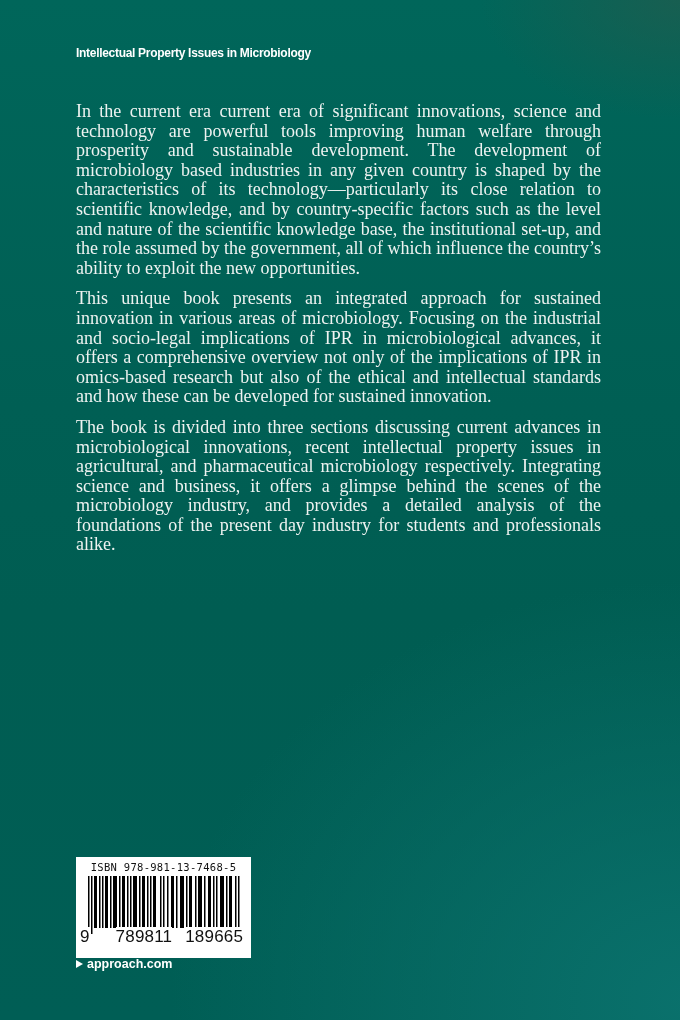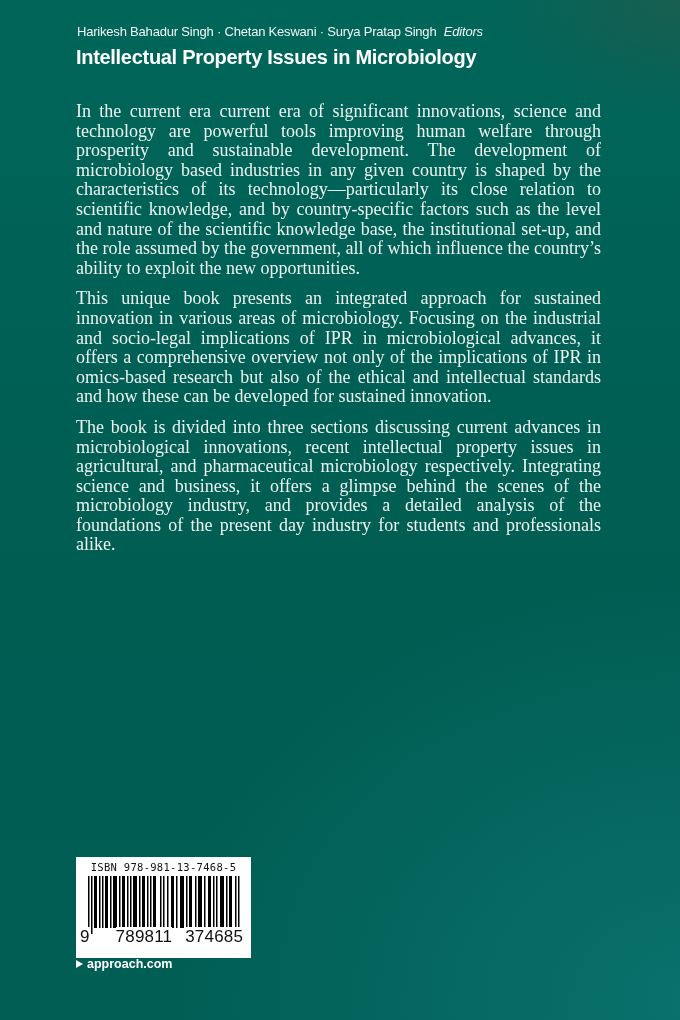--- a/index.html
+++ b/index.html
@@ -16,21 +16,21 @@
     .editors {
       position: absolute; left: 77px; top: 24px;
       font-family: "Liberation Sans", sans-serif;
       font-size: 13px; letter-spacing: -0.2px; color: #f2f5f3;
       white-space: nowrap;
     }
     .editors .role { font-style: italic; margin-left: 4px; }
     .title {
       position: absolute; left: 76px; top: 46px;
       font-family: "Liberation Sans", sans-serif;
-      font-size: 20px; font-weight: bold; letter-spacing: -0.3px; color: #ffffff;
+      font-size: 12px; font-weight: bold; letter-spacing: -0.3px; color: #ffffff;
       white-space: nowrap;
     }
 
     .blurb {
       position: absolute; left: 76px; top: 102px; width: 525px;
       font-family: "Liberation Serif", serif;
       font-size: 18px; line-height: 19.6px; color: #eef3f1;
       text-align: justify;
     }
     .blurb p { margin: 0 0 11px 0; }
@@ -63,24 +63,20 @@
       display: inline-block; width: 0; height: 0; margin-right: 4px;
       border-top: 4.5px solid transparent; border-bottom: 4.5px solid transparent;
       border-left: 7px solid #ffffff;
     }
   </style>
 </head>
 <body>
 
 <div class="page">
 
-  <div class="editors">
-    <span>Harikesh Bahadur Singh · Chetan Keswani · Surya Pratap Singh</span>
-    <span class="role">Editors</span>
-  </div>
 
   <div class="title">Intellectual Property Issues in Microbiology</div>
 
   <div class="blurb">
     <p>In the current era current era of significant innovations, science and technology are powerful tools improving human welfare through prosperity and sustainable development. The development of microbiology based industries in any given country is shaped by the characteristics of its technology—particularly its close relation to scientific knowledge, and by country-specific factors such as the level and nature of the scientific knowledge base, the institutional set-up, and the role assumed by the government, all of which influence the country’s ability to exploit the new opportunities.</p>
     <p>This unique book presents an integrated approach for sustained innovation in various areas of microbiology. Focusing on the industrial and socio-legal implications of IPR in microbiological advances, it offers a comprehensive overview not only of the implications of IPR in omics-based research but also of the ethical and intellectual standards and how these can be developed for sustained innovation.</p>
     <p>The book is divided into three sections discussing current advances in microbiological innovations, recent intellectual property issues in agricultural, and pharmaceutical microbiology respectively. Integrating science and business, it offers a glimpse behind the scenes of the microbiology industry, and provides a detailed analysis of the foundations of the present day industry for students and professionals alike.</p>
   </div>
 
   <div class="barcode-box">
@@ -122,21 +118,21 @@
         <rect x="132" y="0" width="4" height="52"></rect>
           <rect x="138" y="0" width="1.5" height="52"></rect>
         <rect x="141" y="0" width="3" height="52"></rect>
         <rect x="147" y="0" width="1.5" height="58"></rect>
           <rect x="150" y="0" width="1.5" height="58"></rect>
       </g>
     </svg>
     <div class="ean-digits">
       <span>9</span>
       <span style="margin-left:21px">789811</span>
-      <span style="margin-left:8px">374685</span>
+      <span style="margin-left:8px">189665</span>
     </div>
   </div>
 
   <a class="springer-link">
     <span class="arrow"></span>
     <span>approach.com</span>
   </a>
 
 </div>
 

